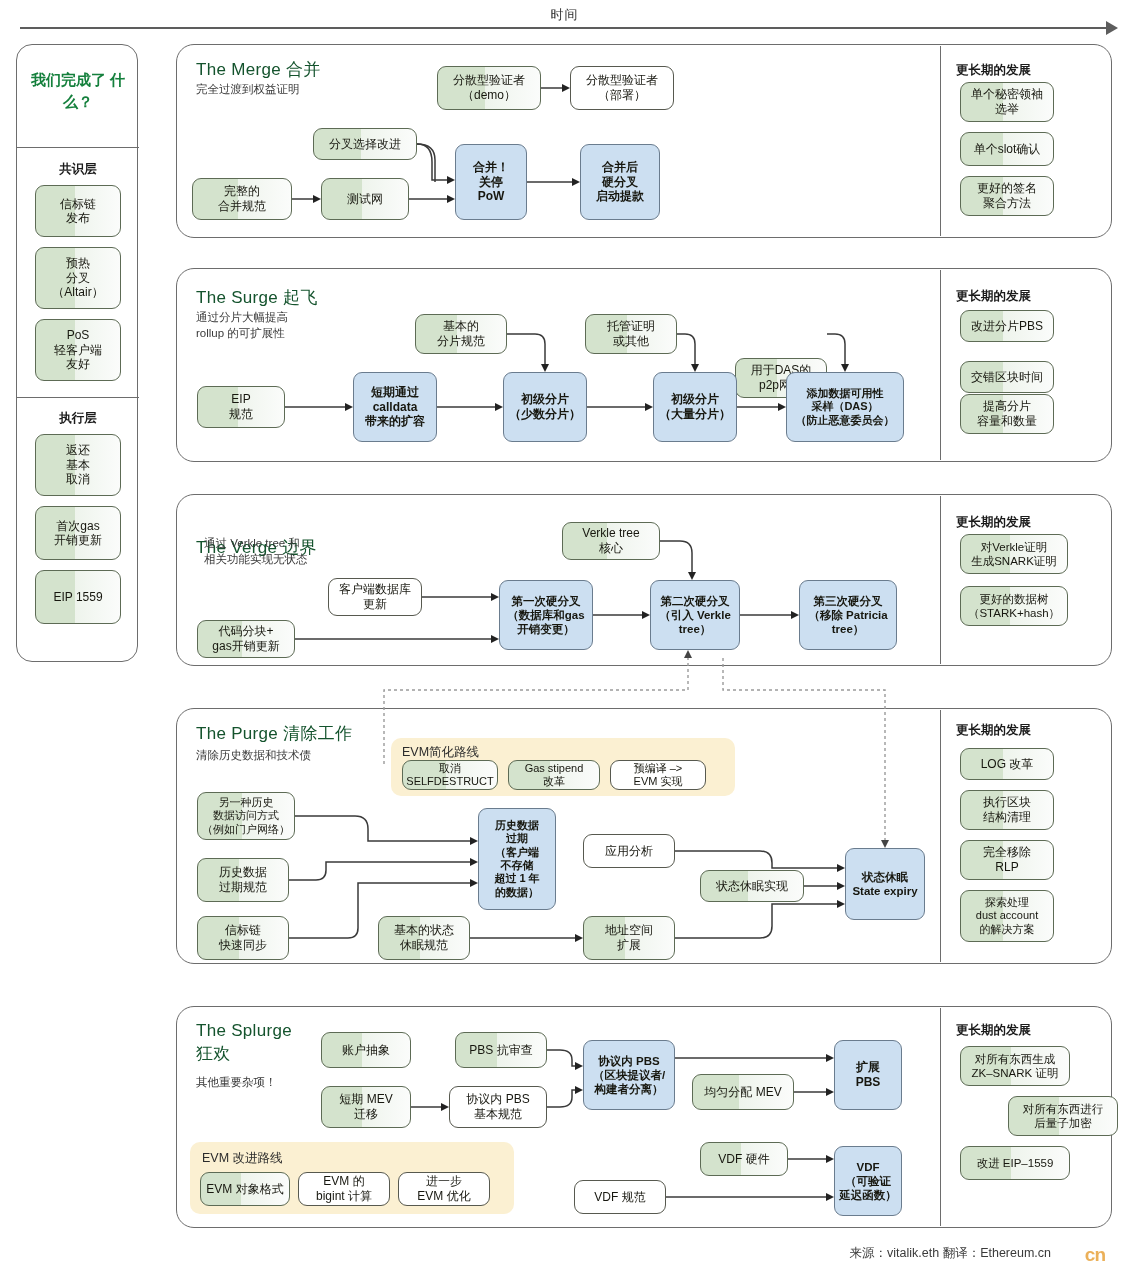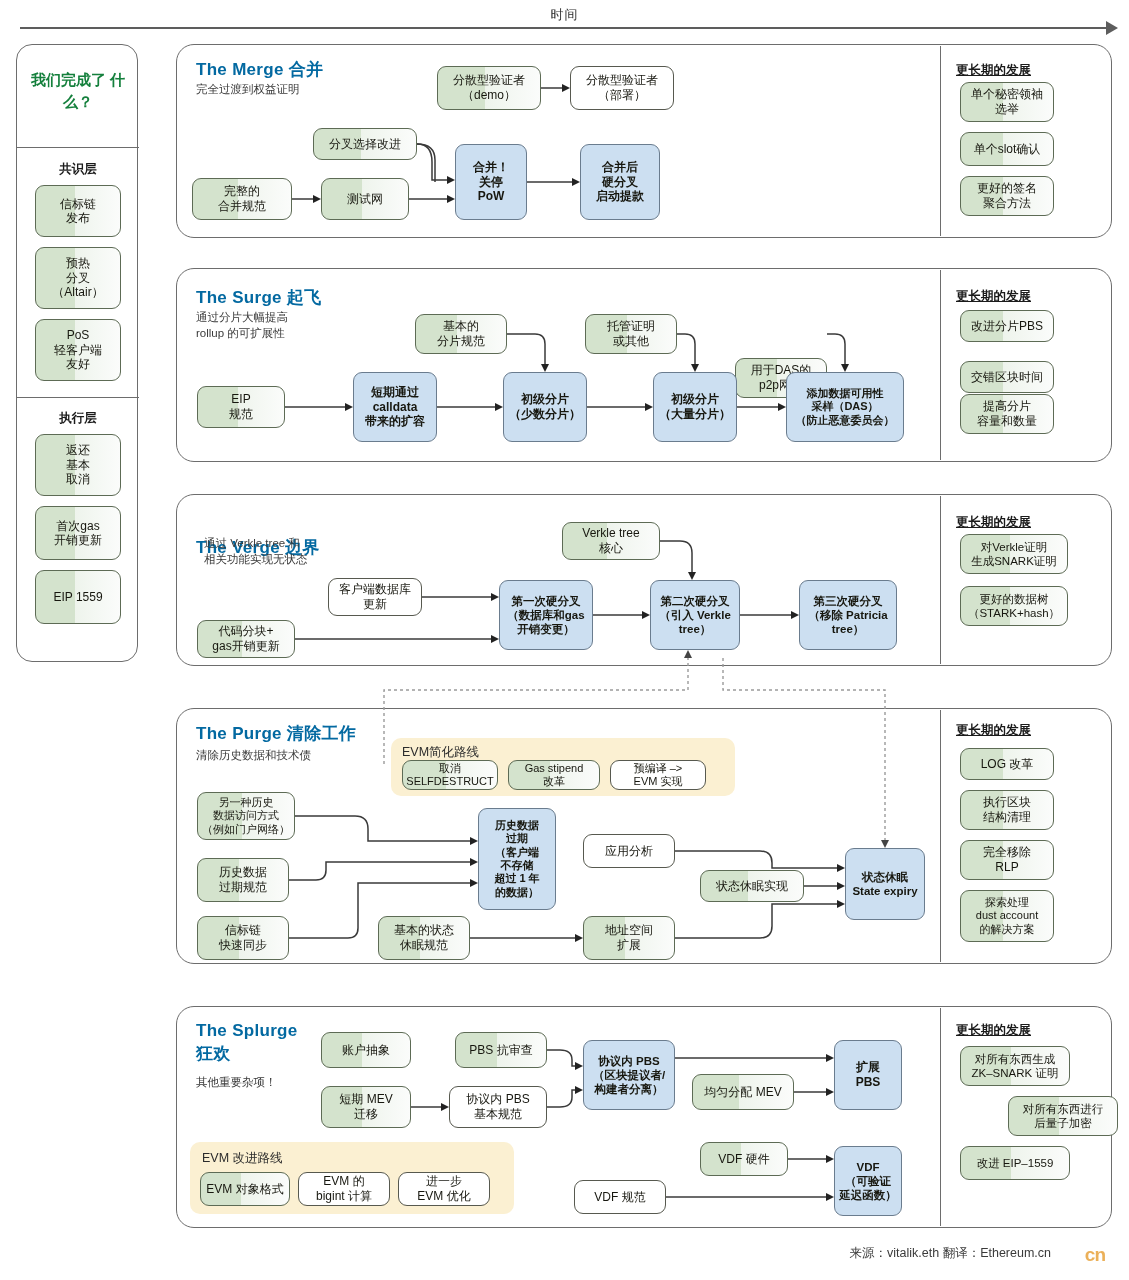--- a/index.html
+++ b/index.html
@@ -69,30 +69,30 @@
     display:flex;align-items:center;justify-content:center;text-align:center;
     font-size:12px;line-height:1.2;white-space:pre-line;color:#17170f;
   }
 
   
   .panel{
     position:absolute;box-sizing:border-box;
     border:1.6px solid #6d6d6d;border-radius:18px;background:#fff;
   }
   .panel-title{
-    position:absolute;font-size:17px;font-weight:bold;color:#0369a1;
+    position:absolute;font-size:17px;font-weight:normal;color:#14532d;
     letter-spacing:.3px;white-space:nowrap;
   }
   .panel-sub{
     position:absolute;font-size:11.5px;color:#3a3a3a;line-height:1.35;
     white-space:pre-line;
   }
   .panel-div{position:absolute;width:1.4px;background:#6d6d6d;}
   .lt-label{
-    position:absolute;font-size:12.5px;font-weight:bold;color:#1b1b1b;white-space:nowrap;text-decoration:underline;
+    position:absolute;font-size:12.5px;font-weight:bold;color:#1b1b1b;white-space:nowrap;
   }
 
   
   .yellow-group{
     position:absolute;box-sizing:border-box;border-radius:10px;
     background:#fbf0d2;
   }
   .yellow-label{
     position:absolute;font-size:12.5px;color:#2b2b2b;white-space:nowrap;
   }

